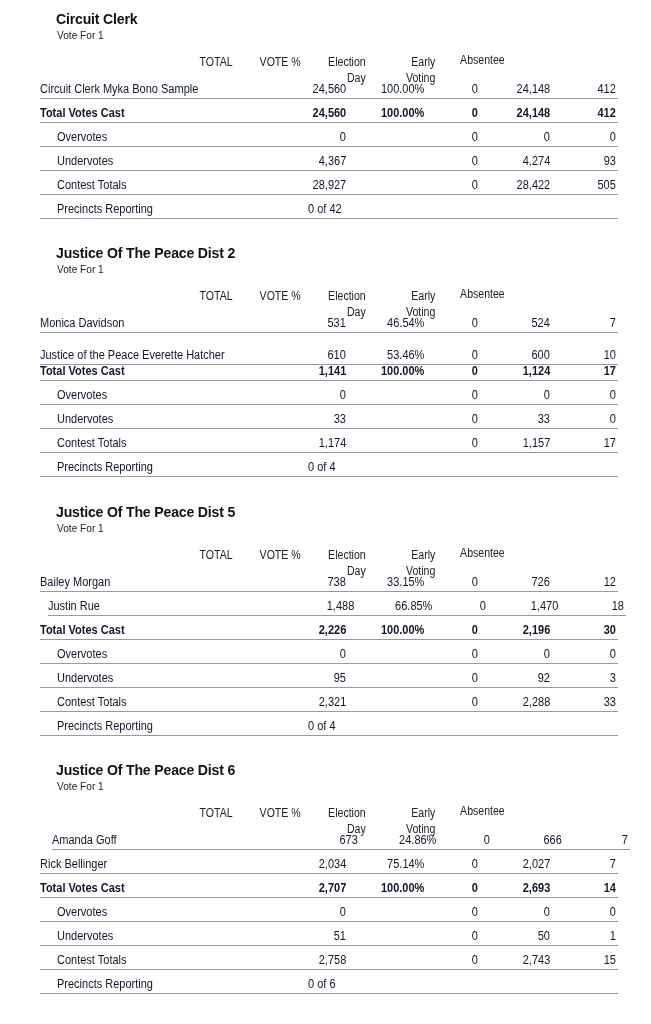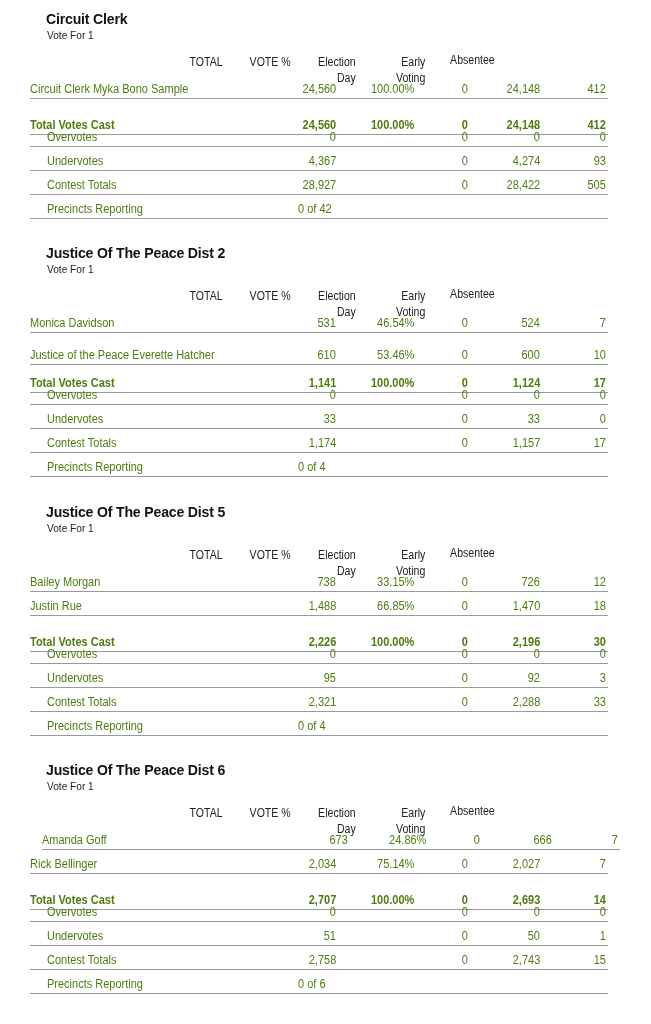--- a/index.html
+++ b/index.html
@@ -1,21 +1,21 @@
 <!DOCTYPE html>
 <html><head>
 <meta charset="utf-8">
 <style>
   html, body { margin: 0; padding: 0; background: #ffffff; }
   body {
     width: 651px; height: 1024px; position: relative; overflow: hidden;
     font-family: "Liberation Sans", "DejaVu Sans", sans-serif;
     color: #1a1a1a;
   }
-  .contest { position: absolute; left: 6px; width: 525px; text-decoration: underline; }
+  .contest { position: absolute; left: 16px; width: 525px; text-decoration: underline; }
   .contest-title {
     position: absolute; left: 40px; top: 0;
     font-size: 15px; font-weight: bold; letter-spacing: -0.2px; color: #111;
     transform: scaleX(0.94); transform-origin: left top;
   }
   .vote-for {
     position: absolute; left: 41px; top: 19px;
     font-size: 11px; color: #222;
     transform: scaleX(0.92); transform-origin: left top;
   }
@@ -24,23 +24,23 @@
     transform: scaleX(0.88); transform-origin: right top;
   }
   .hdr.total { right: 308px; top: 44px; }
   .hdr.votepct { right: 240px; top: 44px; }
   .hdr.eday { right: 175px; top: 44px; text-align: right; }
   .hdr.early { right: 106px; top: 44px; text-align: right; }
   .hdr.absentee { right: 36px; top: 42px; }
   .row {
     position: absolute; left: 24px; width: 578px; height: 24px;
     border-bottom: 1px solid #9a9a9a;
-    font-size: 12.5px; color: #4d7c0f;
-  }
-  .row.bold { font-weight: bold; margin-top: 12px; }
+    font-size: 12.5px; color: #0f172a;
+  }
+  .row.bold { font-weight: bold; }
   .row .cell {
     position: absolute; bottom: 2px; white-space: nowrap;
     transform: scaleX(0.88);
   }
   .row .label { left: 0; transform-origin: left bottom; }
   .row.indent .label { left: 17px; }
   .row .c-total { right: 272px; transform-origin: right bottom; }
   .row .c-pct { right: 194px; transform-origin: right bottom; }
   .row .c-eday { right: 140px; transform-origin: right bottom; }
   .row .c-early { right: 68px; transform-origin: right bottom; }
@@ -186,21 +186,21 @@
       </div>
       <div class="hdr absentee">Absentee</div>
       <div class="row " style="top: 64px;">
         <span class="cell label">Bailey Morgan</span>
         <span class="cell c-total">738</span>
         <span class="cell c-pct">33.15%</span>
         <span class="cell c-eday">0</span>
         <span class="cell c-early">726</span>
         <span class="cell c-abs">12</span>
       </div>
-      <div class="row " style="top: 88px;">
+      <div class="row " style="top: 88px; margin-left: 8px;">
         <span class="cell label">Justin Rue</span>
         <span class="cell c-total">1,488</span>
         <span class="cell c-pct">66.85%</span>
         <span class="cell c-eday">0</span>
         <span class="cell c-early">1,470</span>
         <span class="cell c-abs">18</span>
       </div>
       <div class="row bold" style="top: 112px;">
         <span class="cell label">Total Votes Cast</span>
         <span class="cell c-total">2,226</span>

